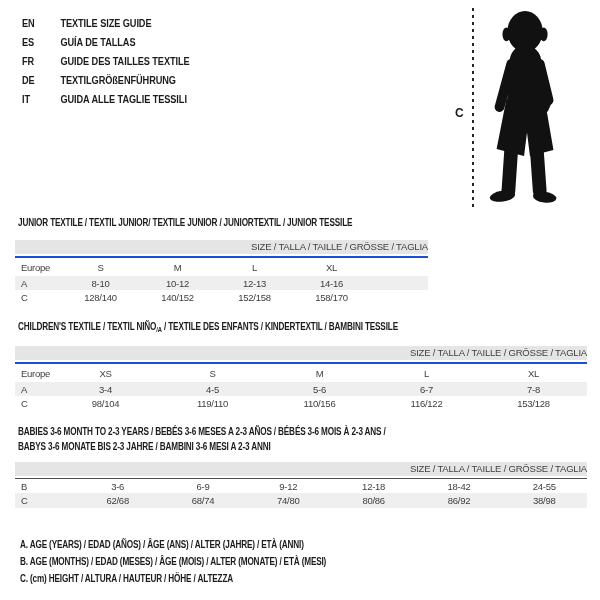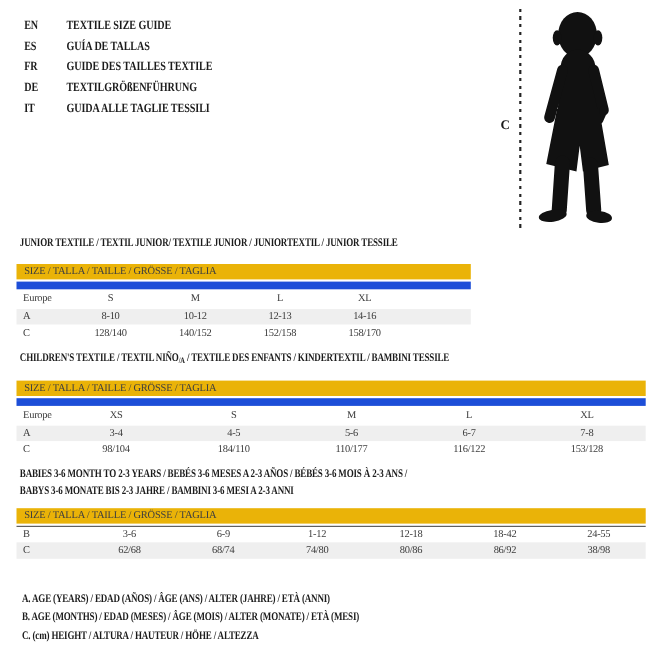--- a/index.html
+++ b/index.html
@@ -1,21 +1,21 @@
 <!DOCTYPE html>
 <html><head>
 <meta charset="utf-8">
 <style>
   html,body { margin:0; padding:0; }
   body {
     width:600px; height:600px; background:#ffffff; position:relative;
     font-family:"Liberation Sans","DejaVu Sans",sans-serif; color:#1b1b1b;
     overflow:hidden;
   }
-  .page { position:absolute; inset:0;font-family:Liberation Serif, serif; }
+  .page { position:absolute; inset:0; }
 
   
   .lang-block {
     position:absolute; left:22px; top:13px;
     font-weight:bold; font-size:11.5px; letter-spacing:-0.1px;
     transform:scaleX(0.8); transform-origin:0 0; white-space:nowrap;
   }
   .lang-row { display:flex; height:19px; align-items:center; }
   .lang-row .code { width:48px; flex:0 0 48px; }
 
@@ -38,31 +38,31 @@
   .h3 { top:424px; line-height:15px; transform-origin:0 0; }
   .subA { font-size:7.5px; vertical-align:-2px; }
 
   
   .size-table { position:absolute; left:15px; }
   .t1 { top:240px; width:413px; }
   .t2 { top:346px; width:572px; }
   .t3 { top:462px; width:572px; }
 
   .size-bar {
-    height:14px; line-height:14px; background:#eab308; color:#3f3f3f;
+    height:14px; line-height:14px; background:#e5e5e5; color:#3f3f3f;
     font-size:9.5px; letter-spacing:-0.2px; padding-left:7px;
-    margin-bottom:2px; white-space:nowrap;
+    margin-bottom:2px; white-space:nowrap;text-align:right;
   }
   .trow {
     display:flex; align-items:center; font-size:9.5px; color:#3d3d3d;
     letter-spacing:-0.25px; white-space:nowrap;
   }
   .trow .lab { box-sizing:border-box; padding-left:6px; text-align:left; }
   .trow .cell { text-align:center; }
-  .head-row { height:18px; border-top:7px solid #1d4ed8; }
+  .head-row { height:18px; border-top:2px solid #1d4ed8; }
   .row-a { height:14px; background:#efefef; }
   .row-c { height:15px; }
   .t3 .row-b { height:14px; border-top:1px solid #4f4f4f; }
   .t3 .row-c { background:#efefef; }
 
   .t1 .lab  { flex:0 0 47px; }
   .t1 .cell { flex:0 0 77px; }
   .t1 .spacer { flex:1 1 auto; }
   .t2 .lab  { flex:0 0 37px; }
   .t2 .cell { flex:0 0 107px; }
@@ -168,38 +168,38 @@
       <span class="lab">A</span>
       <span class="cell">3-4</span>
       <span class="cell">4-5</span>
       <span class="cell">5-6</span>
       <span class="cell">6-7</span>
       <span class="cell">7-8</span>
     </div>
     <div class="trow row-c">
       <span class="lab">C</span>
       <span class="cell">98/104</span>
-      <span class="cell">184/110</span>
-      <span class="cell">110/177</span>
+      <span class="cell">119/110</span>
+      <span class="cell">110/156</span>
       <span class="cell">116/122</span>
       <span class="cell">153/128</span>
     </div>
   </div>
 
   <div class="sec-heading h3">
     <div>BABIES 3-6 MONTH TO 2-3 YEARS / BEBÉS 3-6 MESES A 2-3 AÑOS / BÉBÉS 3-6 MOIS À 2-3 ANS /</div>
     <div>BABYS 3-6 MONATE BIS 2-3 JAHRE / BAMBINI 3-6 MESI A 2-3 ANNI</div>
   </div>
   <div class="size-table t3">
     <div class="size-bar">SIZE / TALLA / TAILLE / GRÖSSE / TAGLIA</div>
     <div class="trow row-b">
       <span class="lab">B</span>
       <span class="cell">3-6</span>
       <span class="cell">6-9</span>
-      <span class="cell">1-12</span>
+      <span class="cell">9-12</span>
       <span class="cell">12-18</span>
       <span class="cell">18-42</span>
       <span class="cell">24-55</span>
     </div>
     <div class="trow row-c">
       <span class="lab">C</span>
       <span class="cell">62/68</span>
       <span class="cell">68/74</span>
       <span class="cell">74/80</span>
       <span class="cell">80/86</span>

